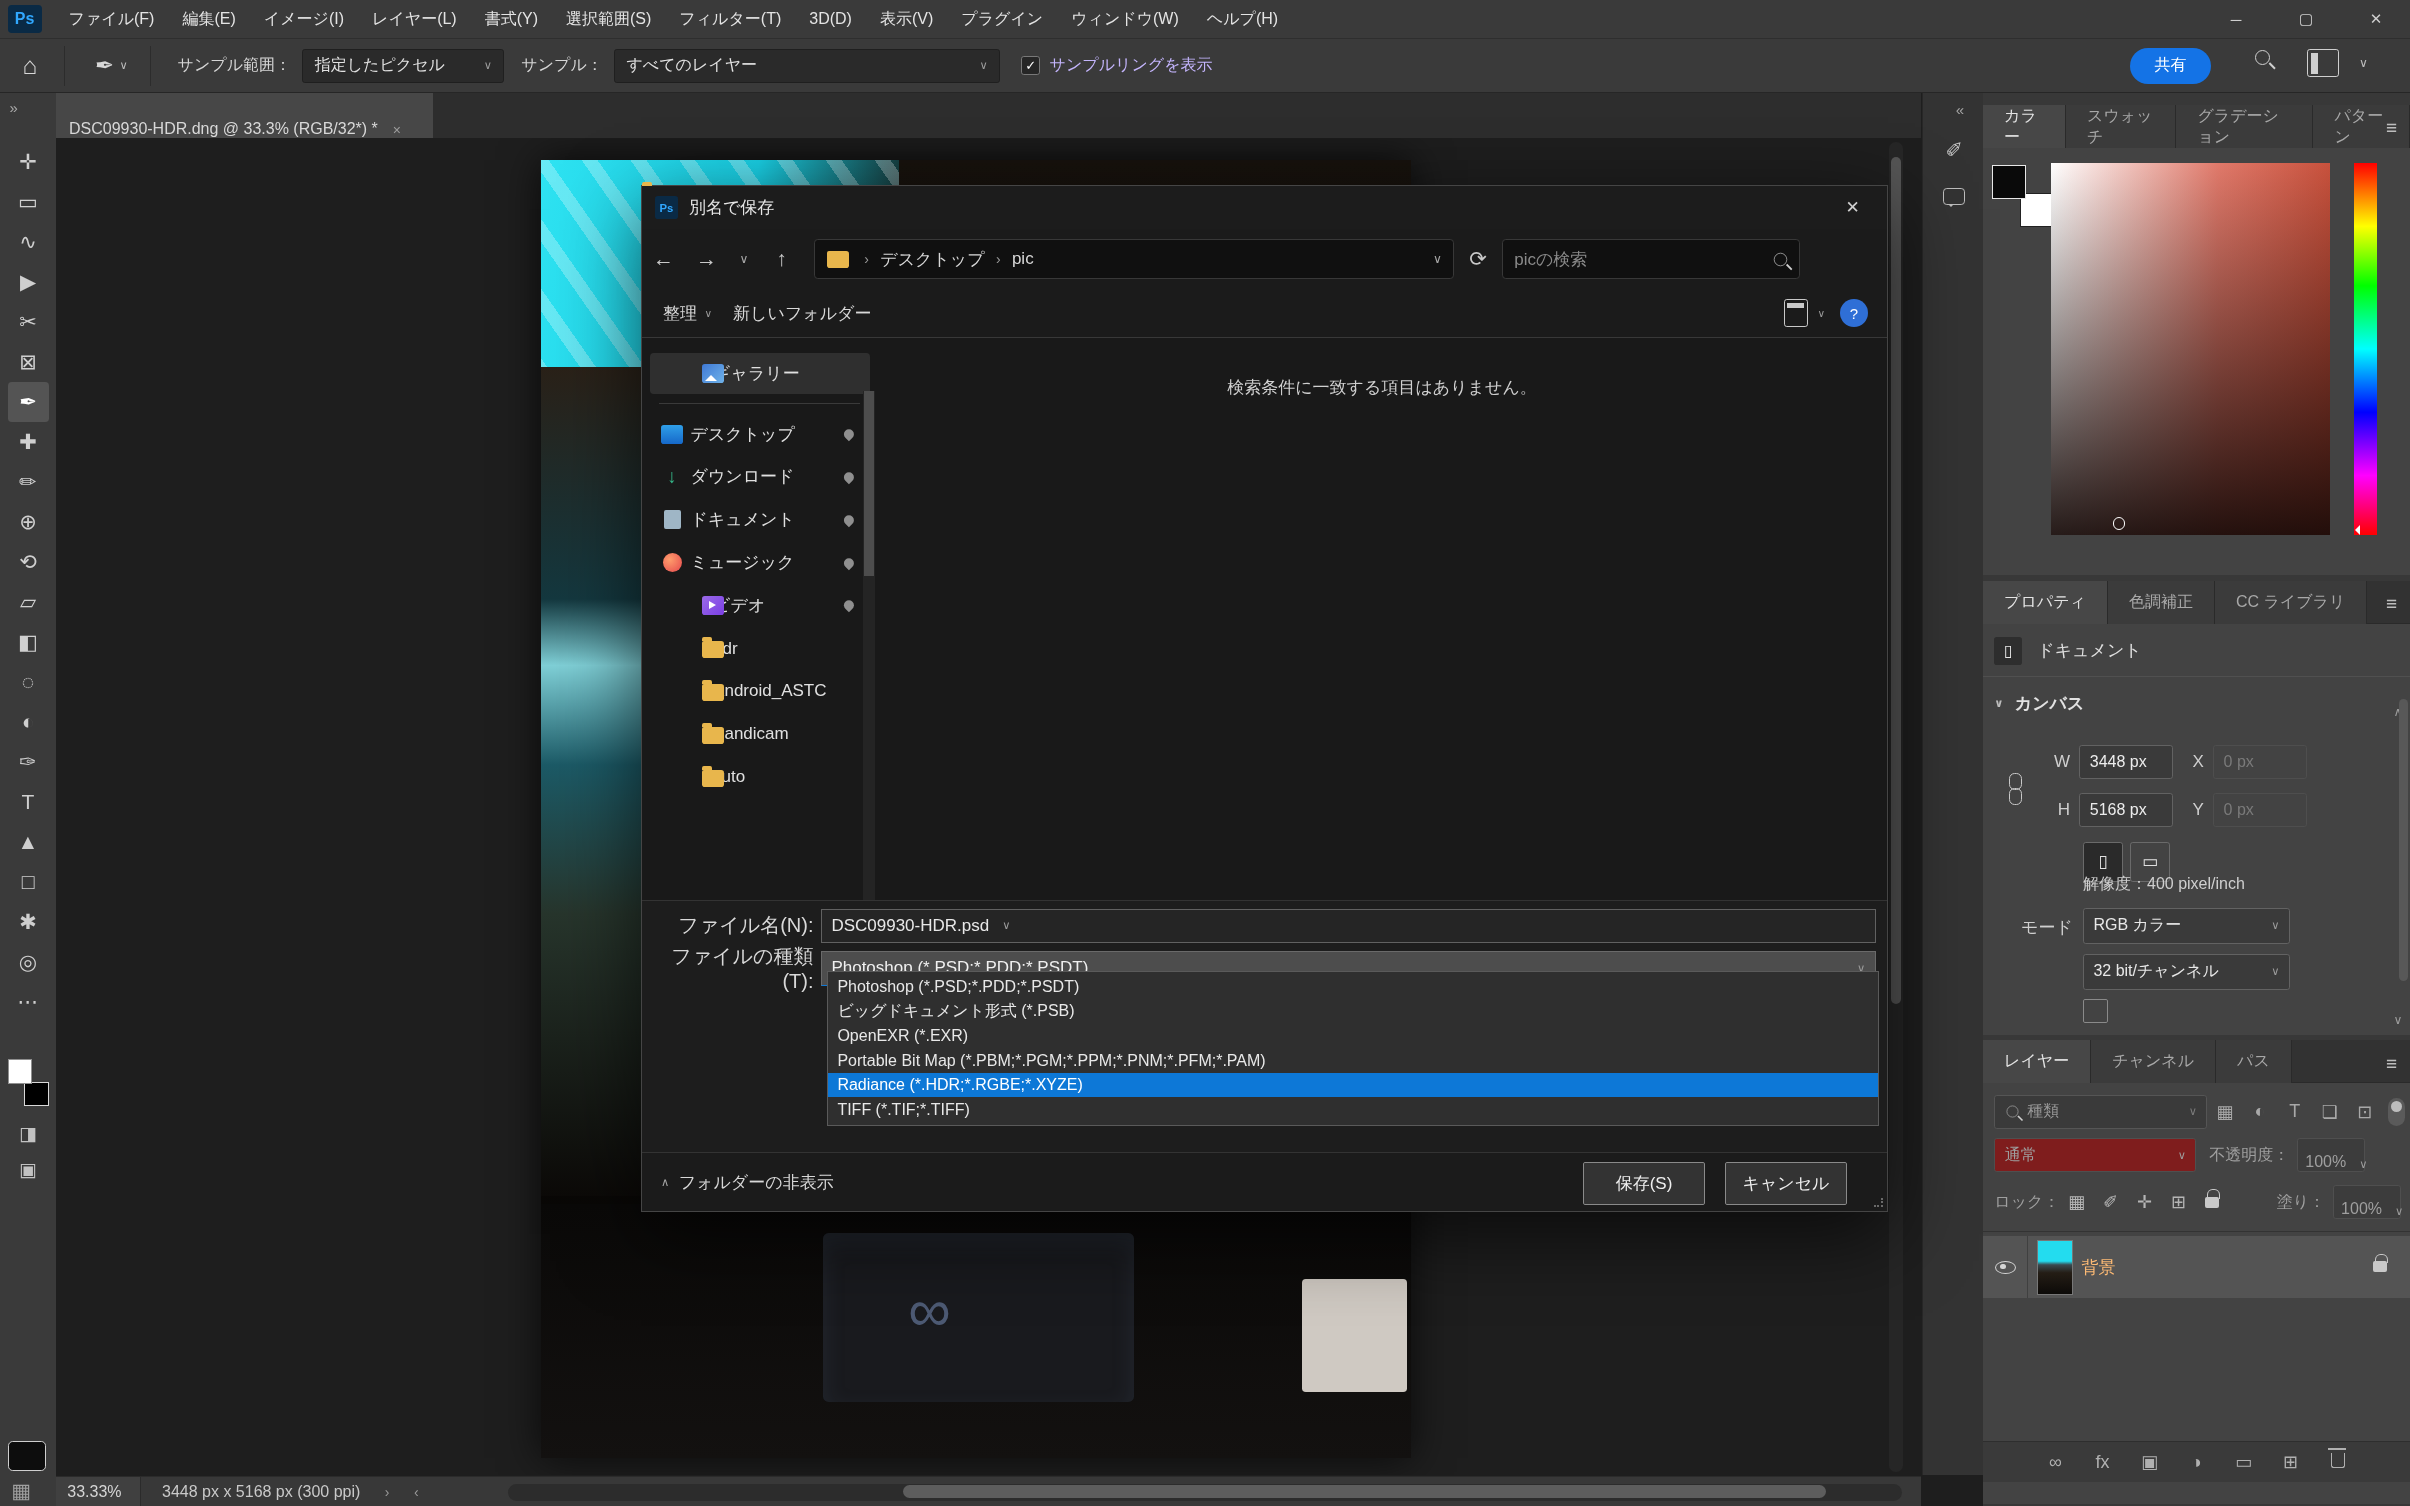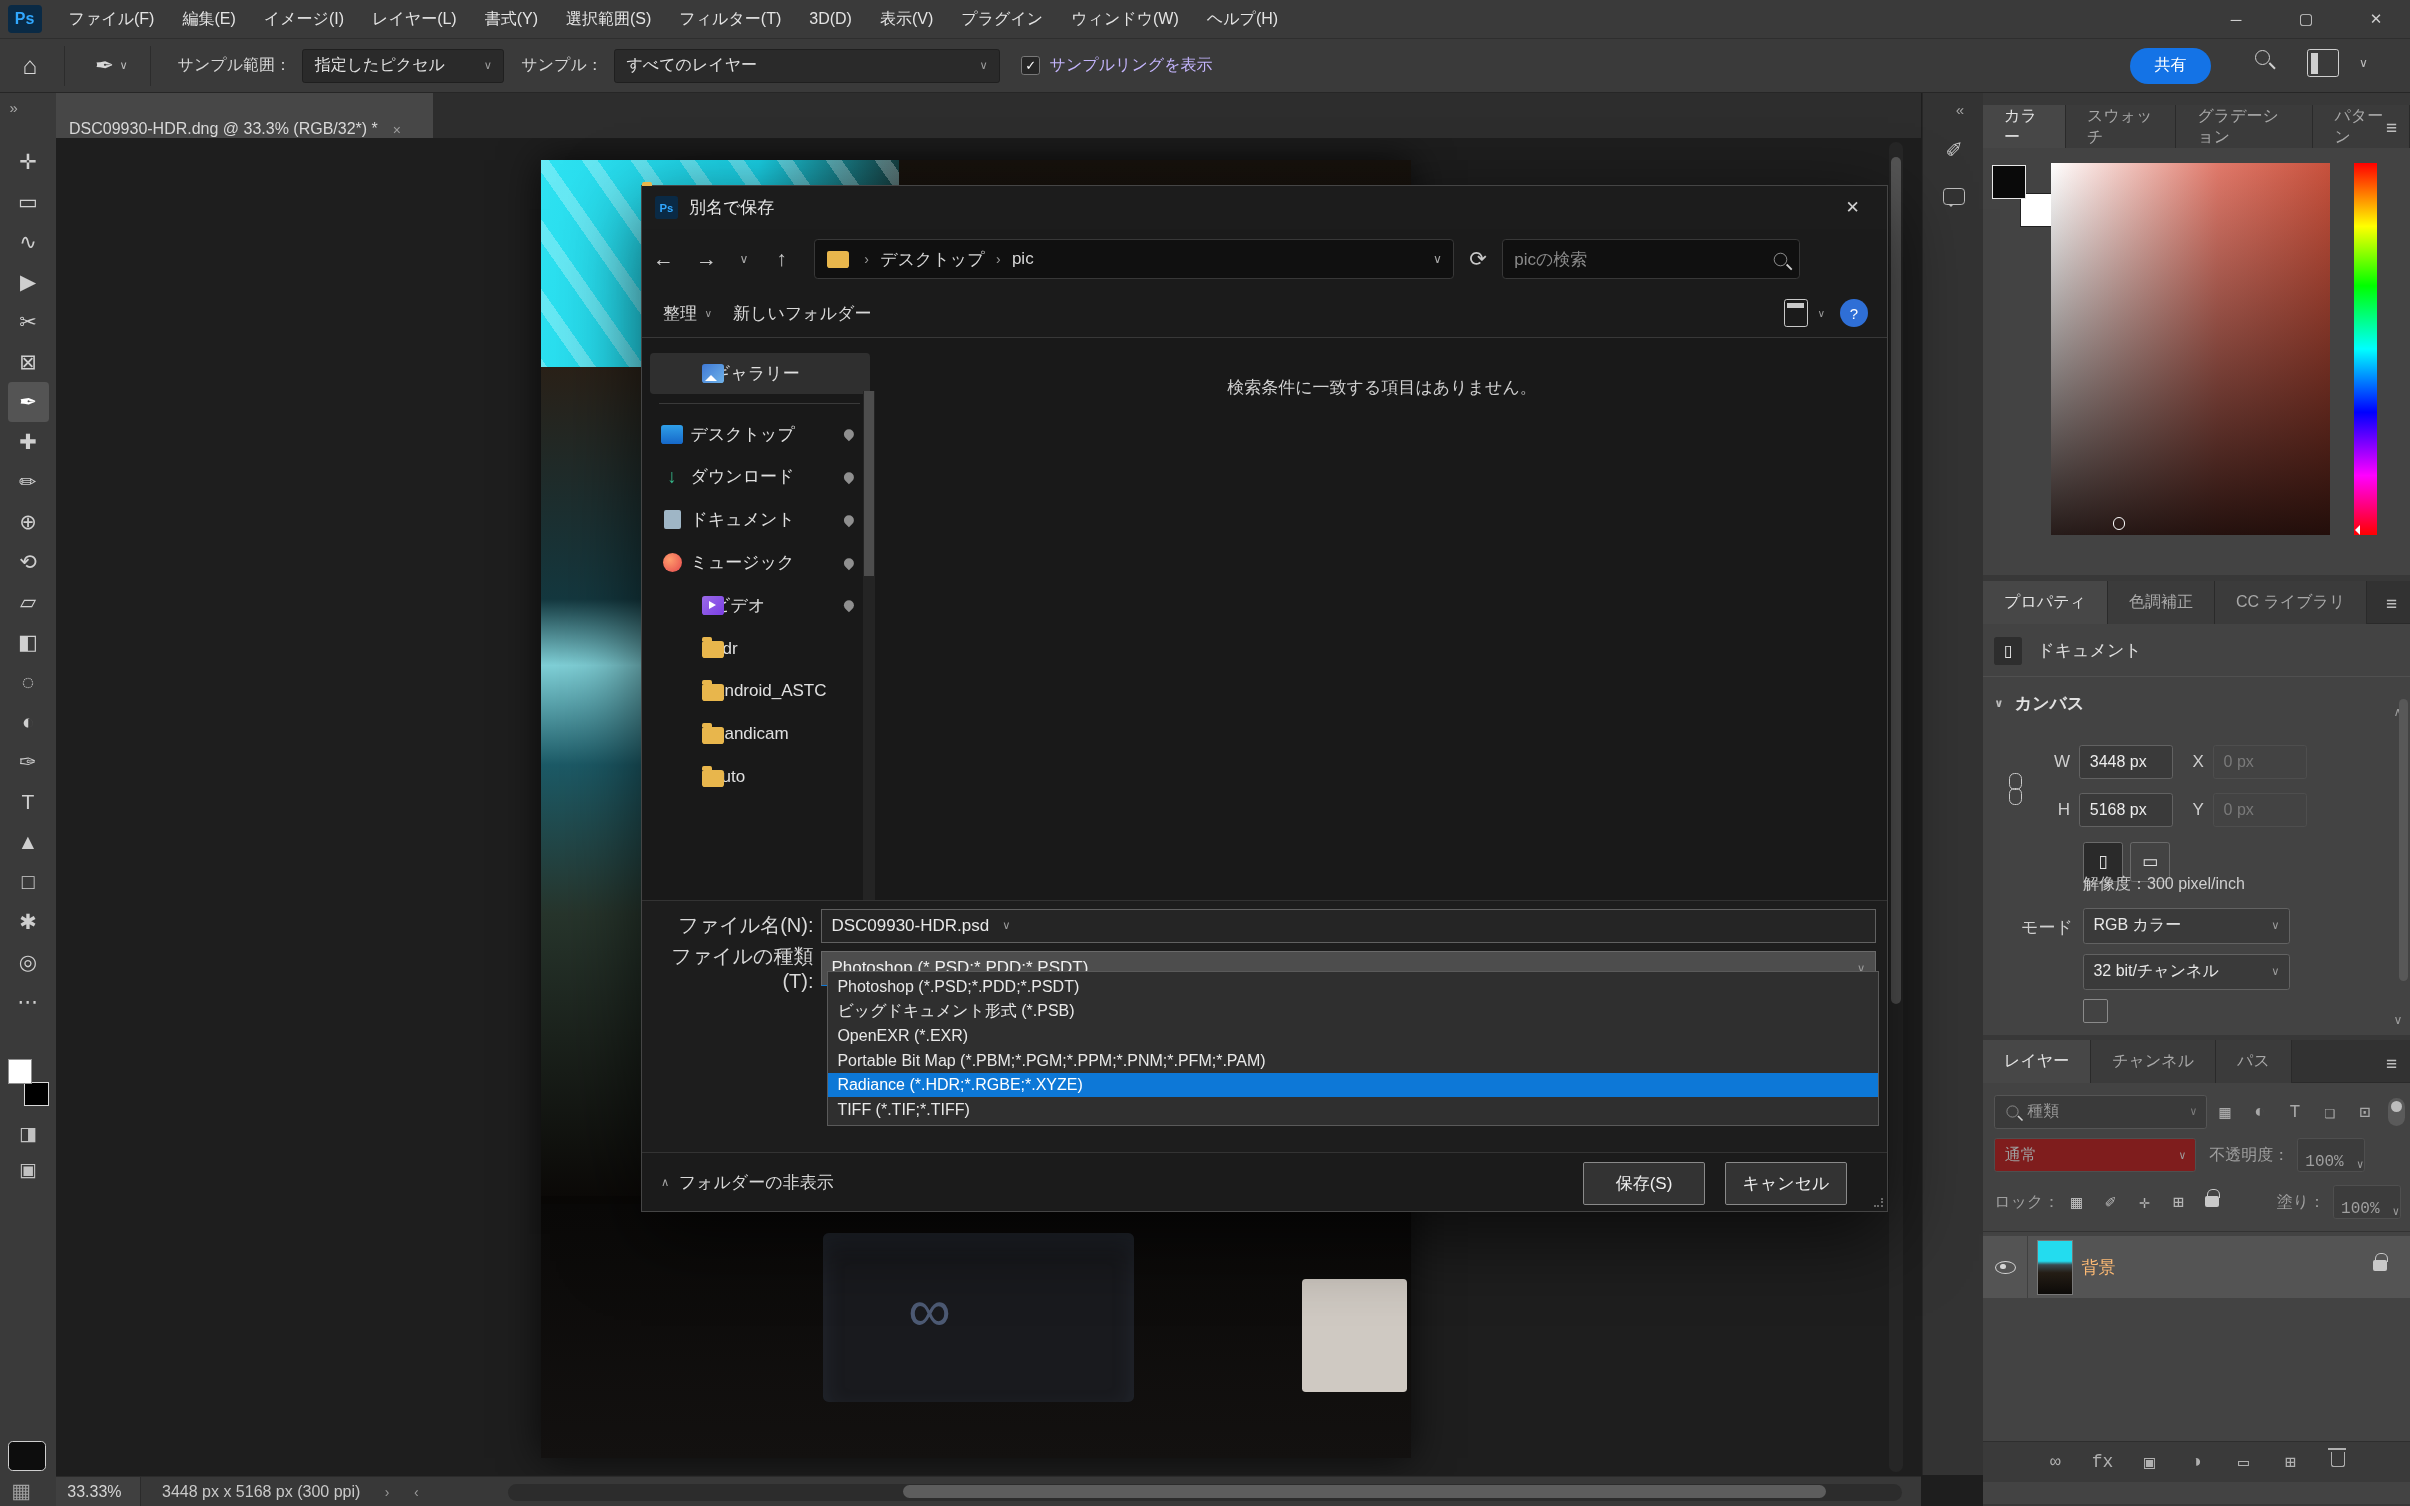--- a/index.html
+++ b/index.html
@@ -103,21 +103,21 @@
   .ori-btn { position:absolute; width:40px; height:40px; border:0.9px solid #6a6a6a; border-radius:2.8px; color:#e0e0e0; display:flex; align-items:center; justify-content:center; font-size:17px; }
   .ori-btn.active { background:#2a2a2a; }
   .res-row { position:absolute; left:100px; top:250px; color:#cfcfcf; font-size:16px; }
   .mode-label { position:absolute; left:38px; top:292px; color:#cfcfcf; font-size:17px; }
   .prop-combo { position:absolute; left:100px; width:207px; height:36px; background:#3a3a3a; border:0.9px solid #626262; border-radius:2.8px; color:#e8e8e8; font-size:16px; display:flex; align-items:center; justify-content:space-between; padding:0 9.4px; }
   .part-check { position:absolute; left:100px; top:375px; width:24.5px; height:24.5px; border:0.9px solid #8a8a8a; border-radius:1.9px; }
   .pscroll { position:absolute; right:1.9px; top:75px; width:9.4px; height:282px; background:#585858; border-radius:4.7px; }
   .pchev { position:absolute; right:7.5px; color:#9d9d9d; font-size:12.2px; }
 
   
-  .layers-body { height:421px;font-family:Liberation Mono, monospace; }
+  .layers-body { height:421px; }
   .filt-row { position:absolute; left:0; top:9.4px; width:427px; height:38px; display:flex; align-items:center; }
   .filt-combo { width:213px; height:34px; margin-left:11.3px; background:#3a3a3a; border:0.9px solid #555; border-radius:2.8px; display:flex; align-items:center; color:#9a9a9a; font-size:16px; padding:0 9.4px; gap:7.5px; justify-content:flex-start; }
   .filt-caret { margin-left:auto; color:#7d7d7d; font-size:11.3px; }
   .filt-ic { width:35px; text-align:center; color:#a8a8a8; font-size:18px; }
   .filt-toggle { width:17px; height:28px; background:#5a5a5a; border-radius:8.5px; position:relative; margin-left:5.6px; }
   .filt-toggle::after { content:''; position:absolute; left:2.8px; top:2.8px; width:11.3px; height:11.3px; background:#bdbdbd; border-radius:50%; }
   .blend-row { position:absolute; left:0; top:55px; width:427px; display:flex; align-items:center; }
   .blend-combo { width:202px; height:34px; margin-left:11.3px; background:#7f1d1d; border:0.9px solid #4f4f4f; border-radius:2.8px; color:#9f9f9f; font-size:16px; display:flex; align-items:center; justify-content:space-between; padding:0 9.4px; }
   .dis-label { color:#9f9f9f; font-size:16px; margin-left:13px; }
   .val-box { width:68px; height:34px; margin-left:7.5px; background:#3c3c3c; border:0.9px solid #4f4f4f; border-radius:2.8px; color:#9f9f9f; font-size:16px; display:flex; align-items:flex-end; justify-content:space-between; padding:0 7.5px; }
@@ -368,21 +368,21 @@
           <div class="dim-field disabled">0 px</div>
         </div>
         <div class="dim-row" style="left:66px; top:169px;">
           <div class="dim-label">H</div>
           <div class="dim-field">5168 px</div>
           <div class="dim-label">Y</div>
           <div class="dim-field disabled">0 px</div>
         </div>
         <div class="ori-btn active" style="left:100px; top:218px;">▯</div>
         <div class="ori-btn" style="left:147px; top:218px;">▭</div>
-        <div class="res-row">解像度：300 pixel/inch</div>
+        <div class="res-row">解像度：400 pixel/inch</div>
         <div class="mode-label">モード</div>
         <div class="prop-combo" style="top:284px">
           <span>RGB カラー</span>
           <span class="combo-caret">∨</span>
         </div>
         <div class="prop-combo" style="top:330px">
           <span>32 bit/チャンネル</span>
           <span class="combo-caret">∨</span>
         </div>
         <div class="part-check"></div>

